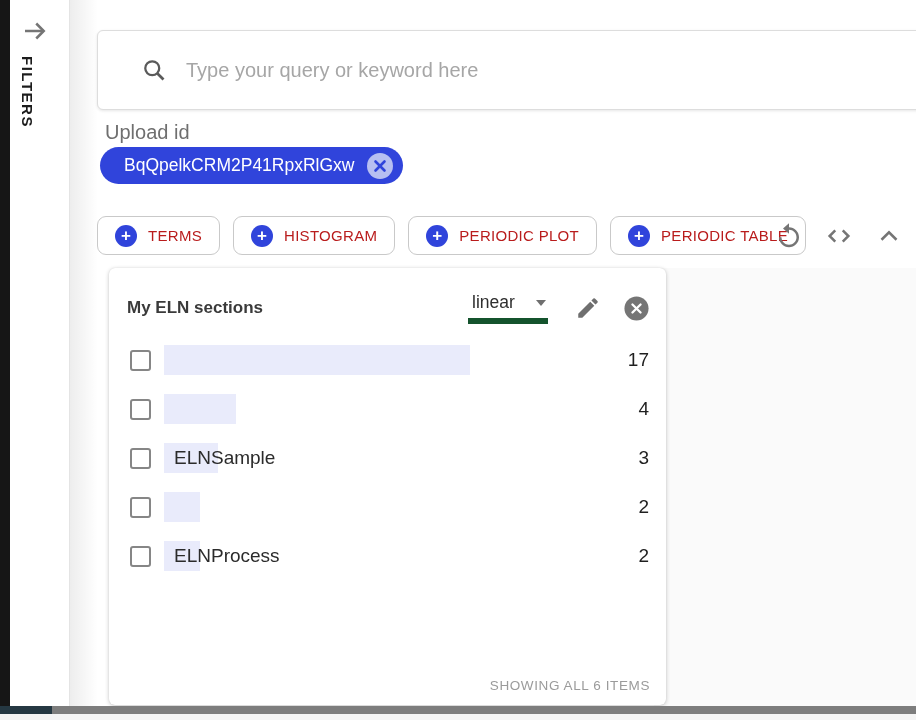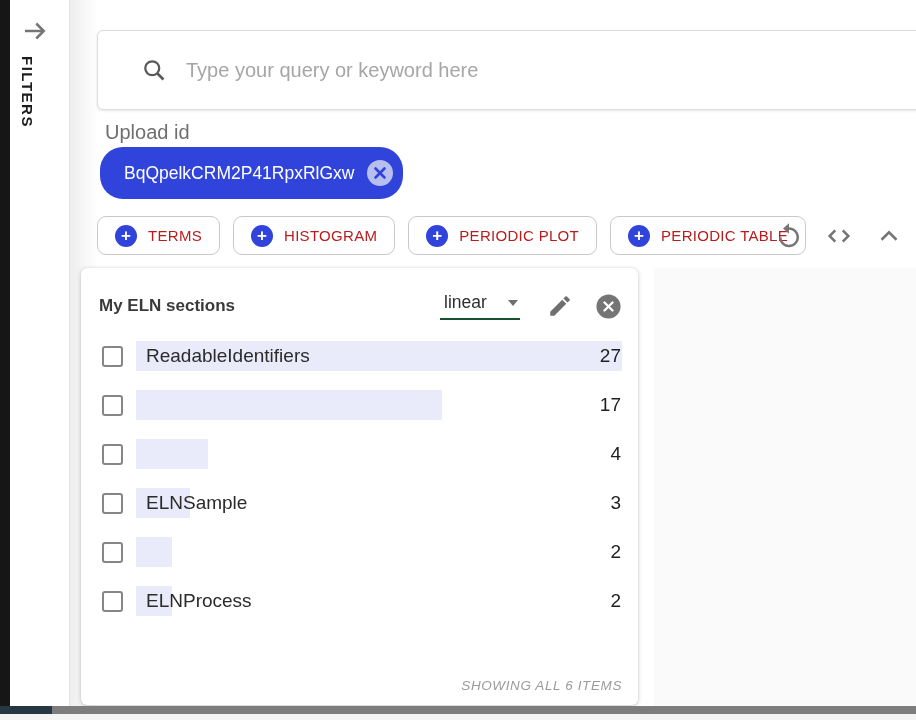--- a/index.html
+++ b/index.html
@@ -25,60 +25,60 @@
   #search-card { position:absolute; left:27px; top:30px; width:846px; height:80px; background:#fff;
                  border:1px solid #ddd; border-radius:6px; box-shadow:0 1px 3px rgba(0,0,0,0.10);
                  display:flex; align-items:center; padding-left:43px; }
   #search-card svg { flex:0 0 auto; }
   #search-input { border:none; outline:none; flex:1; margin-left:18px; font-size:20px; color:#333;
                   font-family:inherit; background:transparent; }
   #search-input::placeholder { color:#a6a6a6; opacity:1; }
 
   
   #chip-group-label { position:absolute; left:35px; top:121px; font-size:20px; color:#6f6f6f; }
-  #upload-chip { position:absolute; left:30px; top:147px; height:52px; border-radius:23px;
+  #upload-chip { position:absolute; left:30px; top:147px; height:37px; border-radius:23px;
                  display:inline-flex; align-items:center; gap:11px; padding:0 9px 0 24px;
                  color:#fff; font-size:17.5px; cursor:pointer; }
   #upload-chip .chip-delete { width:28px; height:28px; cursor:pointer; }
 
   
   #toolbar { position:absolute; left:27px; top:216px; display:flex; gap:13px; }
   .tool-btn { display:inline-flex; align-items:center; gap:11px; height:39px; padding:0 17px;
               background:#fff; border:1px solid #c9c9c9; border-radius:9px; cursor:pointer;
               font-family:inherit; }
   .tool-btn .plus { width:22px; height:22px; border-radius:50%; color:#fff; font-size:17px;
                     font-weight:700; display:flex; align-items:center; justify-content:center; line-height:1; }
   .tool-btn .lbl { font-size:15px; font-weight:500; letter-spacing:0.3px; color:#b91c1c; }
   .hdr-icon { position:absolute; top:221px; width:30px; height:30px; cursor:pointer; }
 
   
-  #stat-card { position:absolute; left:11px; top:268px; width:557px; height:437px; background:#fff;
+  #stat-card { position:absolute; left:39px; top:268px; width:557px; height:437px; background:#fff;
                border-radius:6px; box-shadow:0 1px 4px rgba(0,0,0,0.22), 0 0 1px rgba(0,0,0,0.12);
                display:flex; flex-direction:column; }
   #stat-header { display:flex; align-items:center; padding:24px 16px 0 18px; }
   #stat-title { font-size:17px; font-weight:700; color:#3a3a3a; }
   #scale-select { margin-left:auto; display:flex; align-items:center; gap:10px;
-                  border-bottom:2px solid #14532d; padding:0 2px 5px 4px; min-width:80px;
+                  border-bottom:6px solid #14532d; padding:0 2px 5px 4px; min-width:80px;
                   font-size:17.5px; color:#2e2e2e; cursor:pointer; }
   .caret-down { width:0; height:0; border-left:5px solid transparent; border-right:5px solid transparent;
                 border-top:6px solid #6f6f6f; margin-left:auto; }
   #edit-btn { margin-left:27px; width:26px; height:26px; cursor:pointer; }
   #close-btn { margin-left:22px; width:27px; height:27px; cursor:pointer; }
 
   #stat-list { padding:20px 16px 0 21px; }
   .row { display:flex; align-items:center; height:32px; margin-bottom:17px; cursor:pointer; }
   .checkbox { width:21px; height:21px; border:2px solid #868686; border-radius:3px; background:#fff;
               flex:0 0 auto; margin-right:13px; cursor:pointer; }
   .row-body { position:relative; flex:1; height:32px; }
   .bar { position:absolute; left:0; top:1px; height:30px; }
   .row-label { position:relative; z-index:1; font-size:19px; color:#2b2b2b; line-height:32px; padding-left:10px; }
   .row-count { position:absolute; z-index:1; right:1px; top:0; font-size:19px; color:#1f1f1f; line-height:32px; }
 
   #stat-footer { margin-top:auto; text-align:right; padding:0 16px 12px 0;
-                 font-size:13.5px; letter-spacing:0.6px; color:#9b9b9b;font-style:italic; }
+                 font-size:13.5px; letter-spacing:0.6px; color:#9b9b9b; }
 
   
   #bottom-bar { position:absolute; left:0; top:706px; width:916px; height:8px; background:#7d7d7d; }
   #bottom-bar .corner { position:absolute; left:0; top:0; width:52px; height:8px; background:#253842; }
   #below-bar { position:absolute; left:0; top:714px; width:916px; height:6px; background:#f4f4f4; }
 </style>
 </head>
 <body>
 
 <div id="root">
@@ -157,28 +157,20 @@
           <circle cx="14" cy="14" r="12.5" fill="#757575"></circle>
           <line x1="9.8" y1="9.8" x2="18.2" y2="18.2" stroke="#fff" stroke-width="2.4" stroke-linecap="round"></line>
           <line x1="18.2" y1="9.8" x2="9.8" y2="18.2" stroke="#fff" stroke-width="2.4" stroke-linecap="round"></line>
         </svg>
       </div>
 
       <div id="stat-list">
         <div class="row">
           <span class="checkbox"></span>
           <span class="row-body">
-            <span class="bar bar-fill" style="width: 100%; background: rgb(233, 235, 251);"></span>
-            <span class="row-label">ReadableIdentifiers</span>
-            <span class="row-count">27</span>
-          </span>
-        </div>
-        <div class="row">
-          <span class="checkbox"></span>
-          <span class="row-body">
             <span class="bar bar-fill" style="width: 62.963%; background: rgb(233, 235, 251);"></span>
             <span class="row-count">17</span>
           </span>
         </div>
         <div class="row">
           <span class="checkbox"></span>
           <span class="row-body">
             <span class="bar bar-fill" style="width: 14.8148%; background: rgb(233, 235, 251);"></span>
             <span class="row-count">4</span>
           </span>

